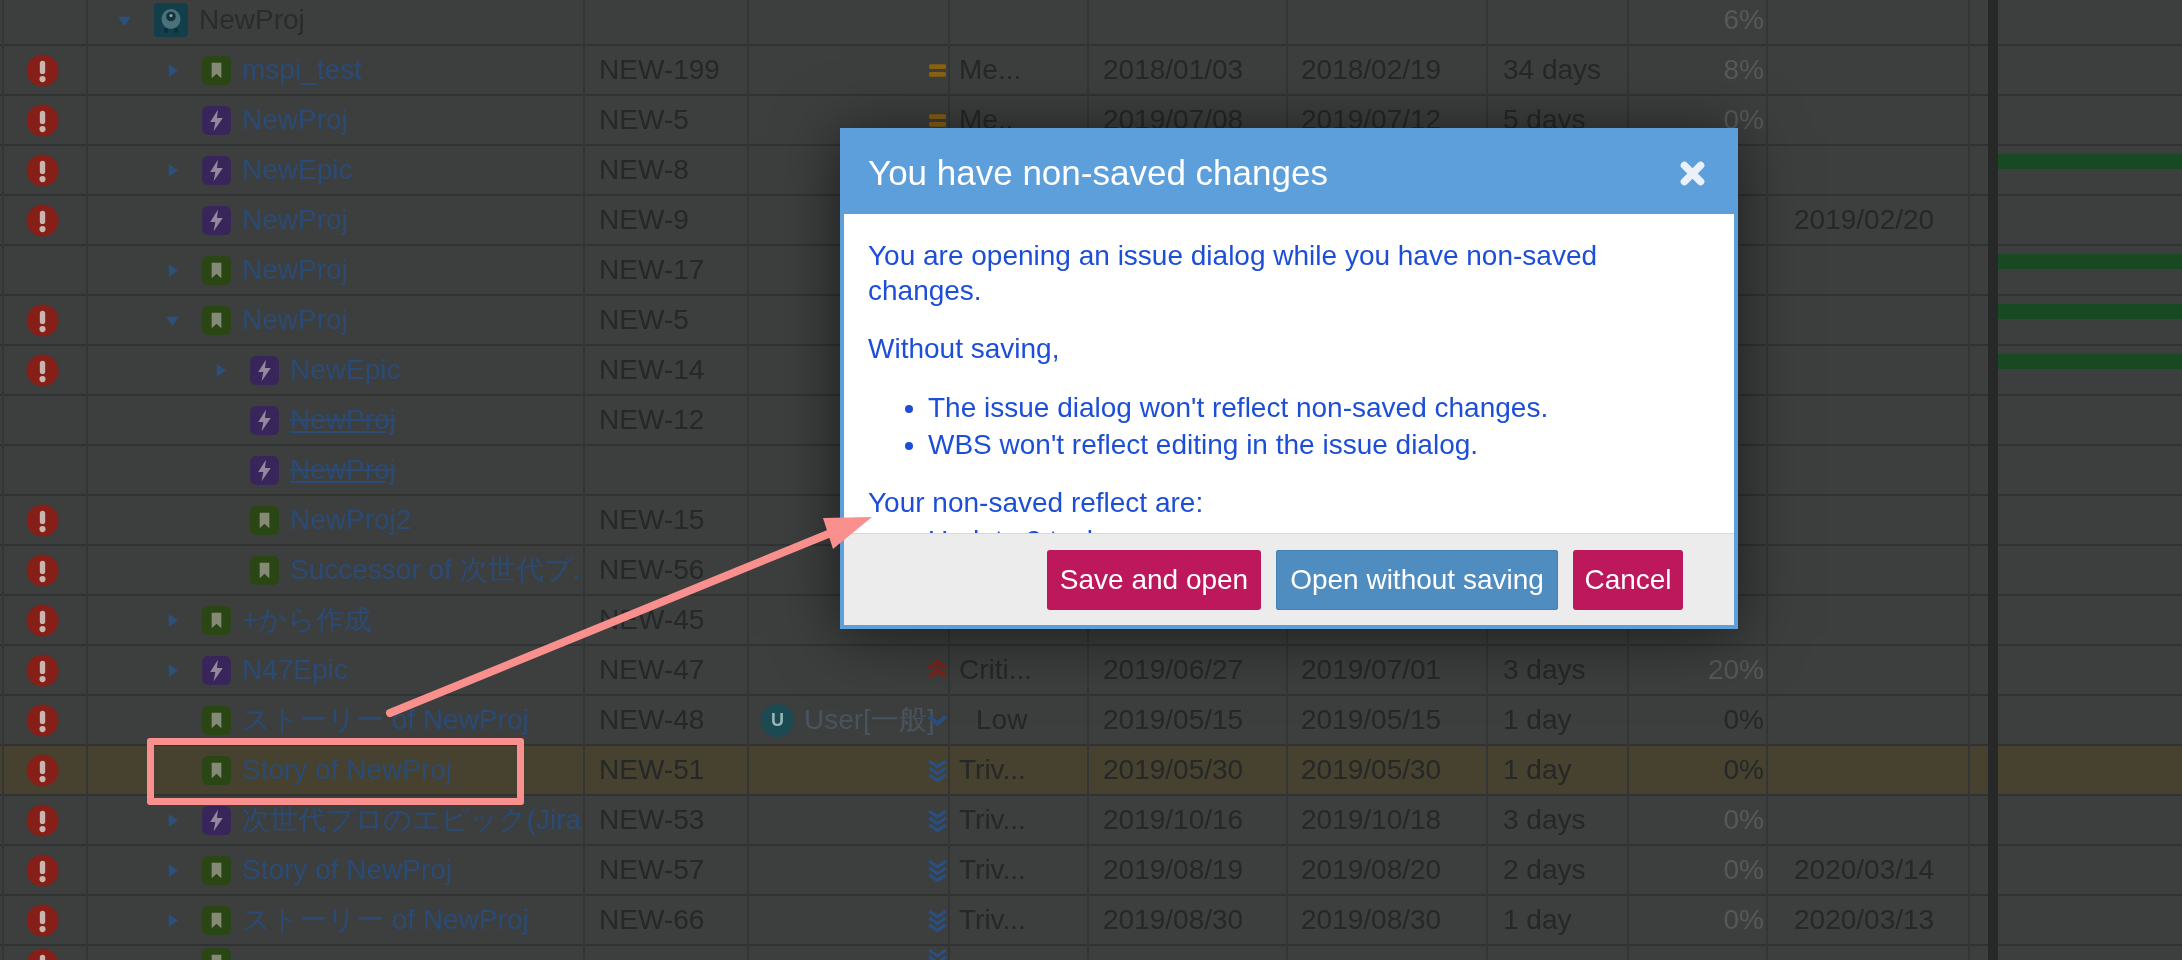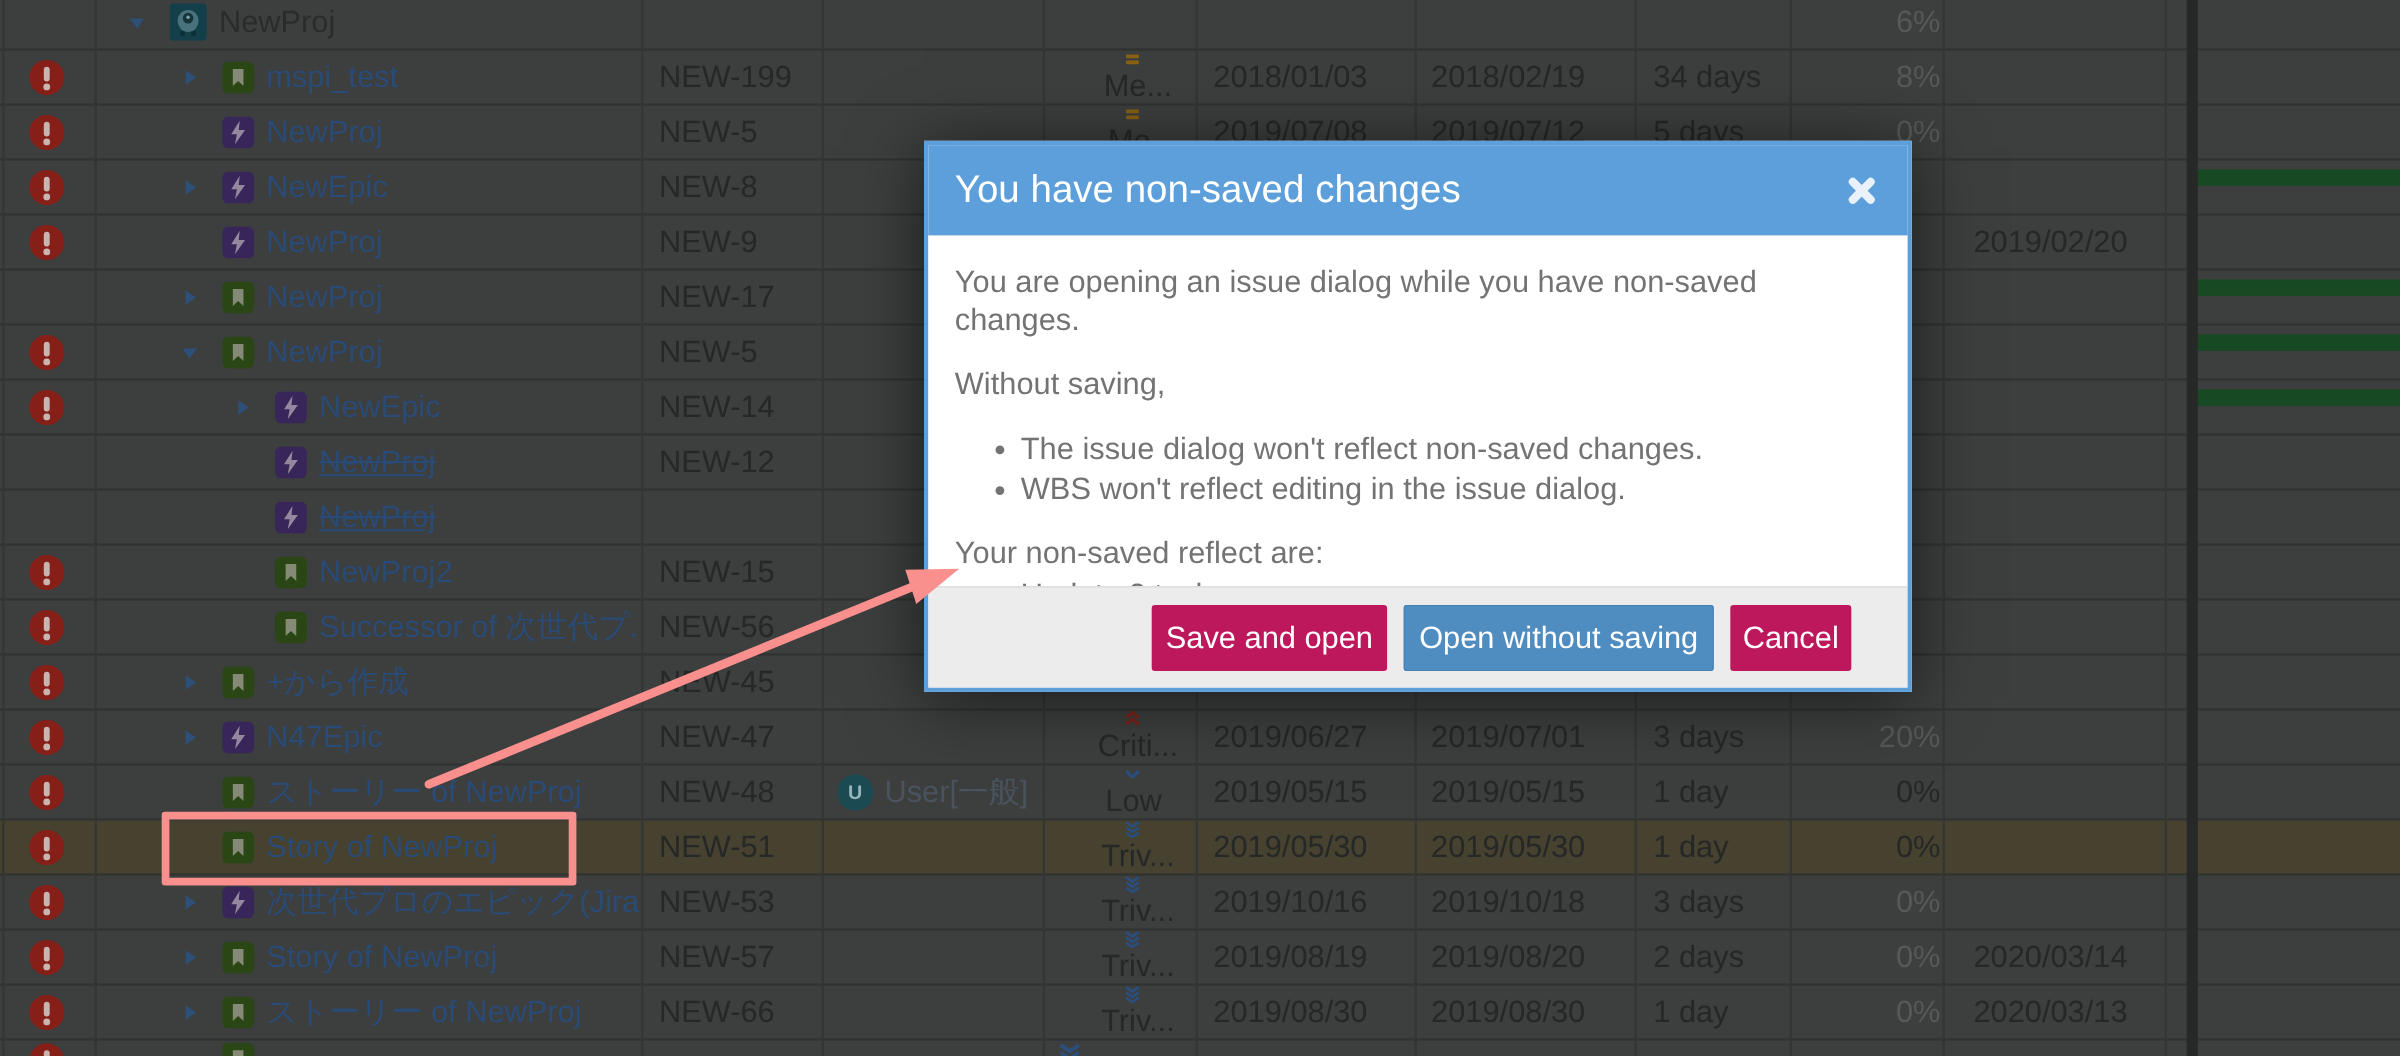--- a/index.html
+++ b/index.html
@@ -11,21 +11,21 @@
   .splitter{position:absolute;top:0;bottom:0;left:1988px;width:10px;background:#272828;z-index:3;}
   .row{position:absolute;left:0;width:2182px;height:50px;border-bottom:2px solid #313232;
        box-sizing:border-box;z-index:2;}
   .row.selected{background:#46422f;}
   .cell{position:absolute;top:0;height:48px;display:flex;align-items:center;
         font-size:28px;color:#262727;white-space:nowrap;overflow:hidden;z-index:4;}
   .c-flag{left:0;width:84px;justify-content:center;}
   .c-tree{left:86px;width:497px;}
   .c-key{left:583px;width:162px;padding-left:16px;}
   .c-assignee{left:747px;width:199px;padding-left:14px;}
-  .c-priority{left:943px;width:137px;padding-left:18px;flex-direction:column;}
+  .c-priority{left:908px;width:137px;padding-left:18px;}
   .c-start{left:1087px;width:197px;padding-left:16px;}
   .c-end{left:1286px;width:198px;padding-left:15px;}
   .c-dur{left:1486px;width:139px;padding-left:17px;}
   .c-pct{left:1627px;width:137px;justify-content:flex-end;padding-right:50px;}
   .c-pct.faint{color:#585858;}
   .c-date3{left:1766px;width:200px;padding-left:28px;}
   .gbar{position:absolute;left:1996px;width:186px;top:8px;height:15px;background:#174a22;z-index:4;}
 
   .tree-inner{display:flex;align-items:center;}
   .exp-slot{width:38px;display:flex;align-items:center;flex:none;}
@@ -47,21 +47,21 @@
 
   
   .dialog{position:absolute;left:840px;top:128px;width:898px;height:501px;box-sizing:border-box;
           border:4px solid #5c9fda;background:#fff;z-index:40;display:flex;flex-direction:column;
           box-shadow:0 6px 60px rgba(0,0,0,0.55);}
   .dlg-header{height:82px;flex:none;background:#5c9fda;display:flex;align-items:center;
               padding:0 24px;position:relative;}
   .dlg-title{color:#fff;font-size:35px;}
   .dlg-close{position:absolute;right:22px;top:0;bottom:0;display:flex;align-items:center;
              cursor:pointer;background:none;border:none;padding:0 6px;}
-  .dlg-body{flex:1;background:#fff;color:#737373;font-size:28px;padding:24px 28px 0 24px;
+  .dlg-body{flex:1;background:#fff;color:#1d4ed8;font-size:28px;padding:24px 28px 0 24px;
             overflow:hidden;}
   .dlg-body p{margin:0 0 23px;line-height:35px;}
   .dlg-body ul{margin:0 0 22px;padding-left:60px;line-height:37px;}
   .dlg-body p.tight{margin-bottom:2px;}
   .dlg-footer{height:91px;flex:none;background:#ececec;border-top:1px solid #d8d8d8;
               display:flex;align-items:center;justify-content:flex-end;gap:15px;padding-right:51px;}
   .btn{height:60px;border:none;border-radius:3px;background:#be185d;color:#fff;font-size:28px;
        font-family:"Liberation Sans",sans-serif;cursor:pointer;padding:0;}
   .btn.save{width:214px;}
   .btn.openw{width:282px;background:#4f8cc0;box-shadow:inset 0 0 0 1px #4580b2;}
@@ -474,21 +474,21 @@
           <span>NEW-48</span>
         </div>
         <div class="cell c-assignee">
           <span class="avatar-u">U</span>
           <span class="assignee-name">User[一般]</span>
         </div>
         <div class="cell c-priority">
           <svg width="23" height="23" viewBox="0 0 22 22">
             <path d="M3 7 L11 14 L19 7" stroke="#2c4e7c" stroke-width="4" fill="none"></path>
           </svg>
-          <span style="margin-left: 2px;">Low</span>
+          <span style="margin-left: 27px;">Low</span>
         </div>
         <div class="cell c-start">2019/05/15</div>
         <div class="cell c-end">2019/05/15</div>
         <div class="cell c-dur">1 day</div>
         <div class="cell c-pct">0%</div>
       </div>
       <div class="row selected" style="top: 746px;">
         <div class="cell c-flag">
           <svg width="33" height="33" viewBox="0 0 32 32">
             <circle cx="16" cy="16" r="15.5" fill="#851f18"></circle>

